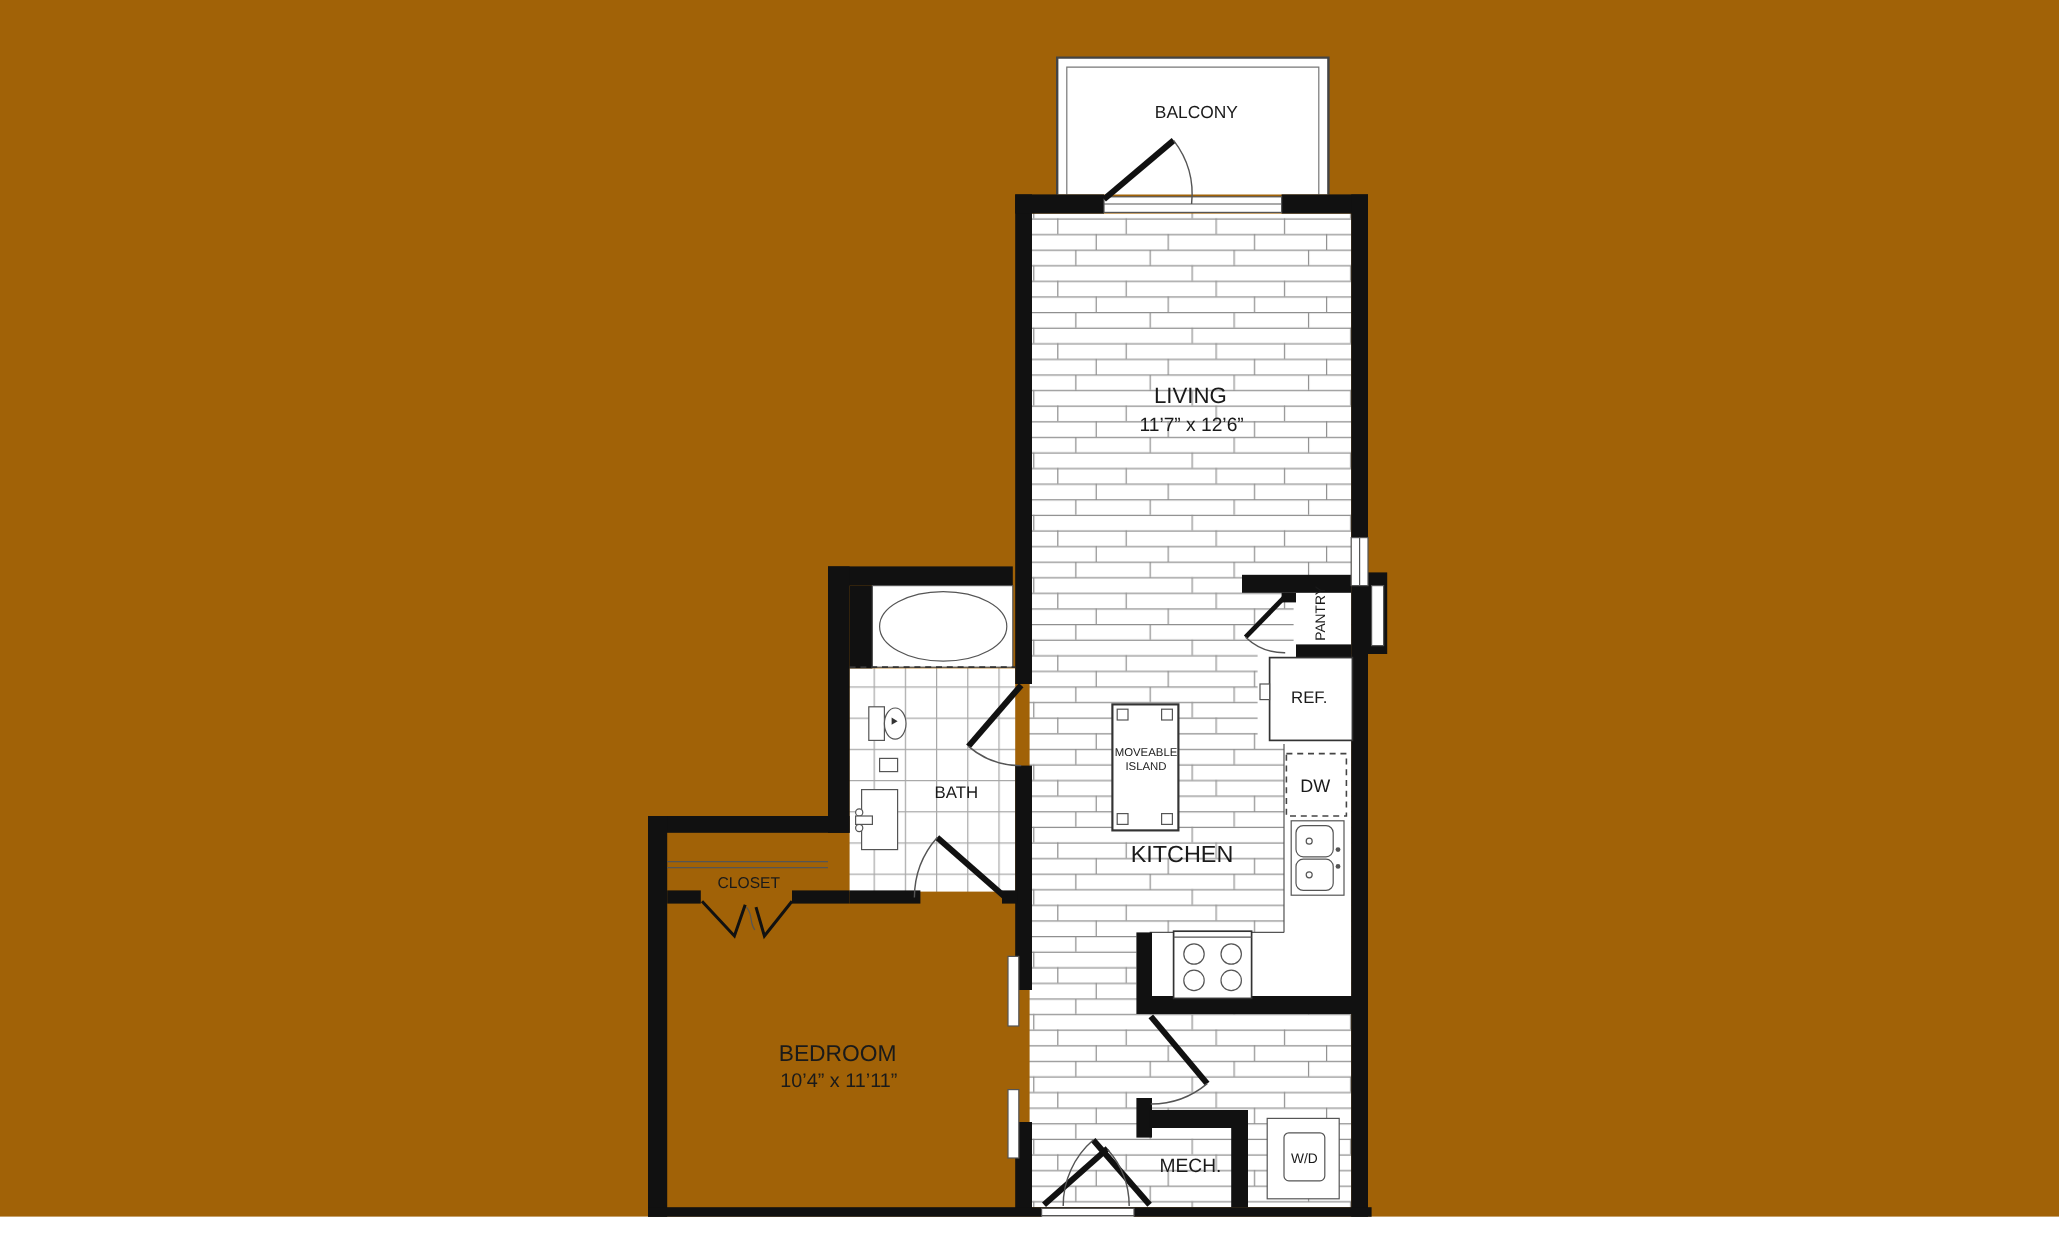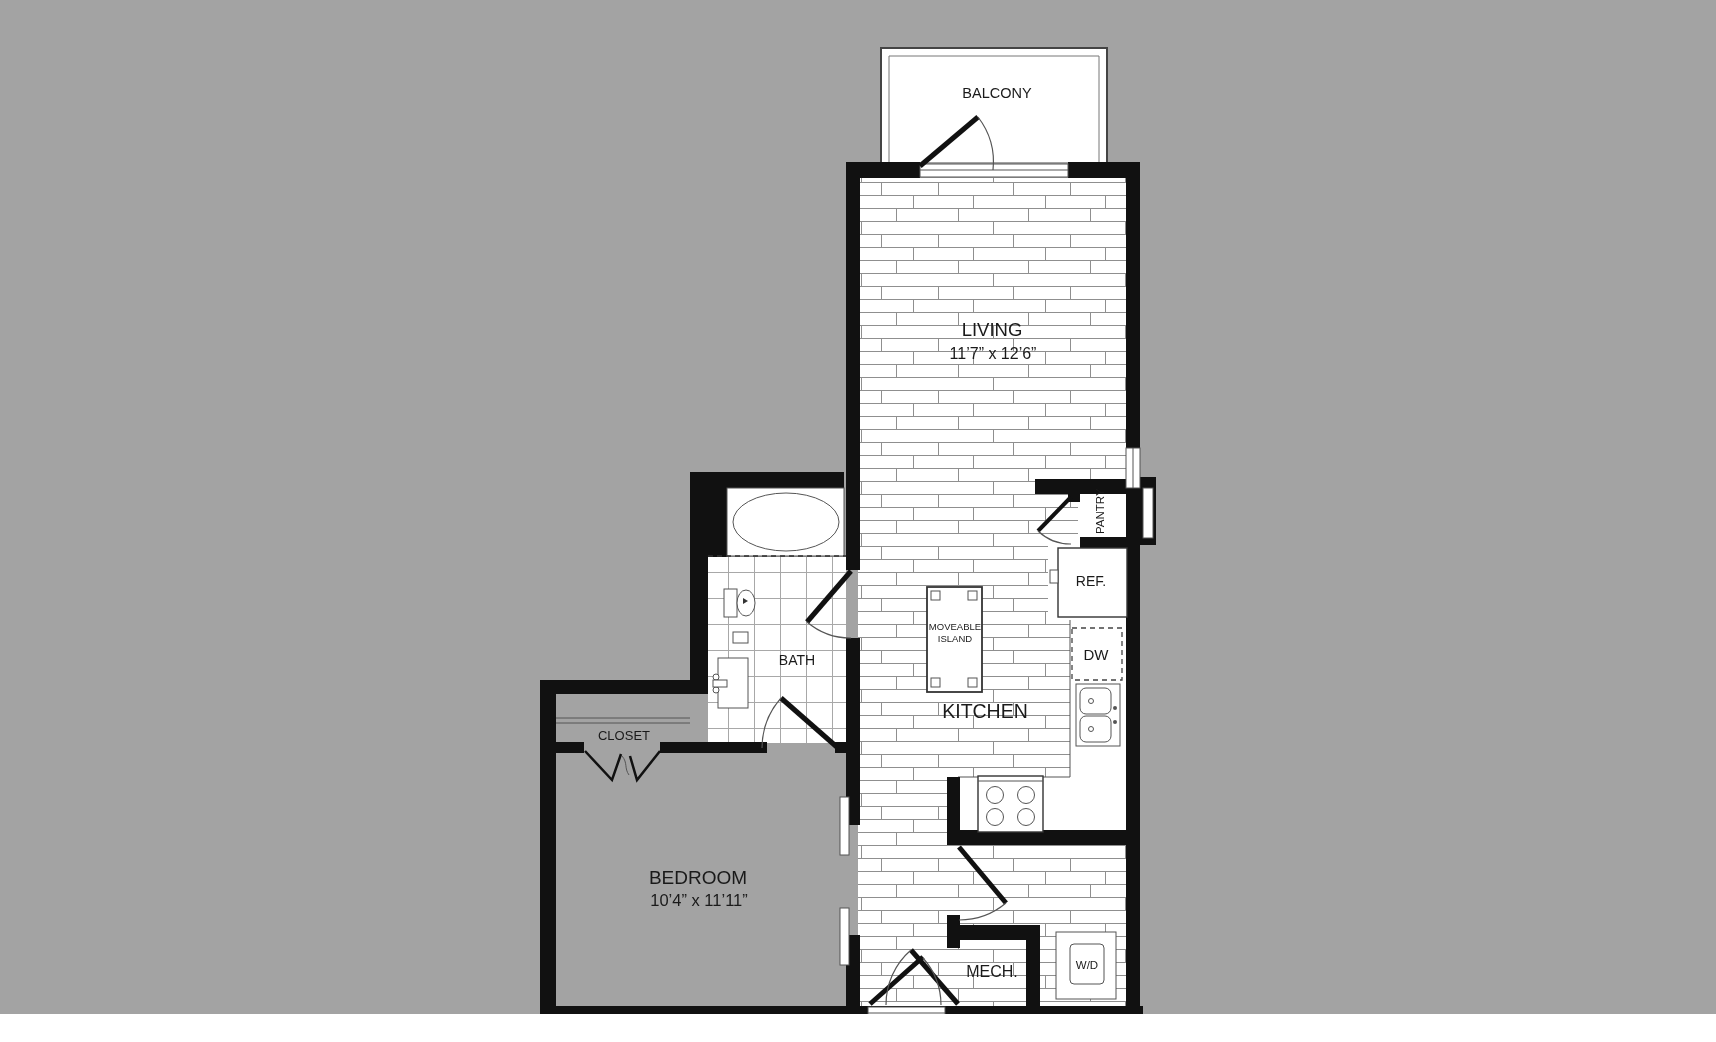--- a/index.html
+++ b/index.html
@@ -1,16 +1,16 @@
 <!DOCTYPE html>
 <html><head>
 <meta charset="utf-8">
 <style>
   html,body{margin:0;padding:0;background:#ffffff;}
-  .stage{position:relative;width:1716px;height:1014px;background:#a3a3a3;
+  .stage{position:relative;width:1716px;height:1014px;background:#a16207;
          font-family:"Liberation Sans", sans-serif;}
   svg{position:absolute;left:0;top:0;}
   .wall{fill:#111111;stroke:none;}
   .thin2{fill:none;stroke:#555555;stroke-width:1;}
   .leaf{stroke:#111111;stroke-width:5;stroke-linecap:butt;fill:none;}
   .leaf4{stroke:#111111;stroke-width:4;fill:none;}
   .arc{fill:none;stroke:#555555;stroke-width:1.2;}
   .fixture{fill:#ffffff;stroke:#333333;stroke-width:1.4;}
   .fixlight{fill:#ffffff;stroke:#555555;stroke-width:1;}
   .lbl{fill:#1a1a1a;}

